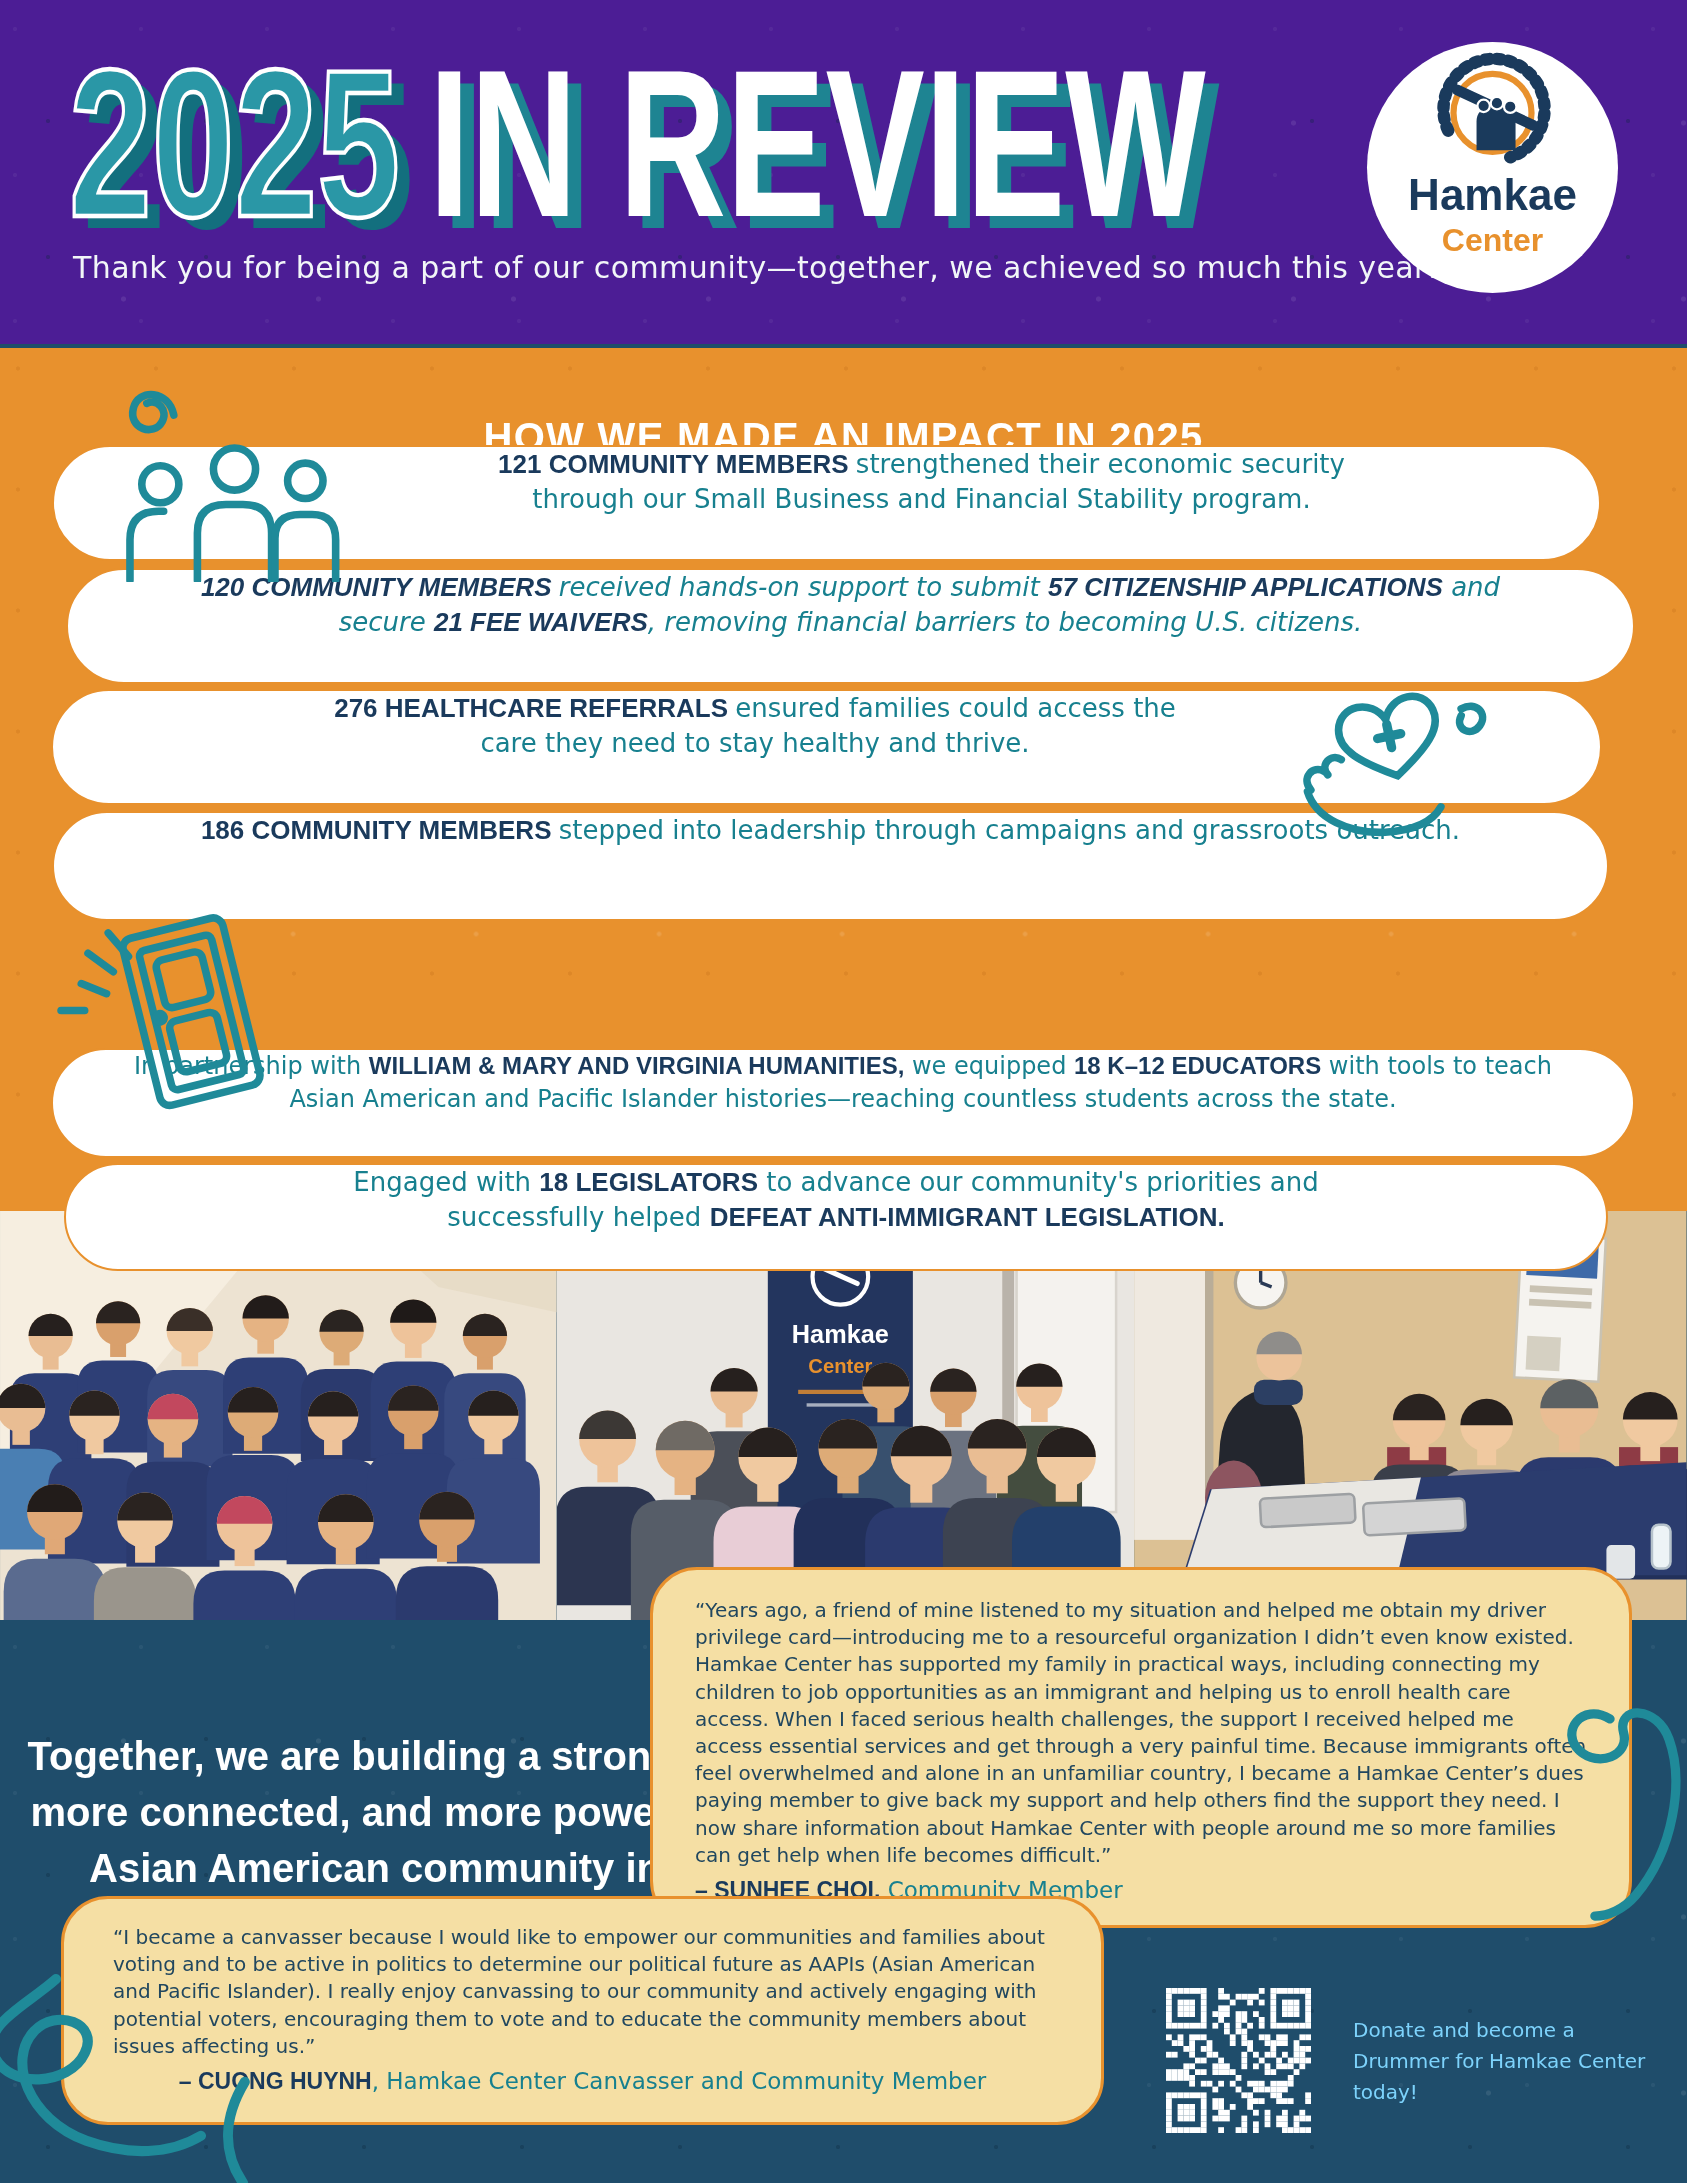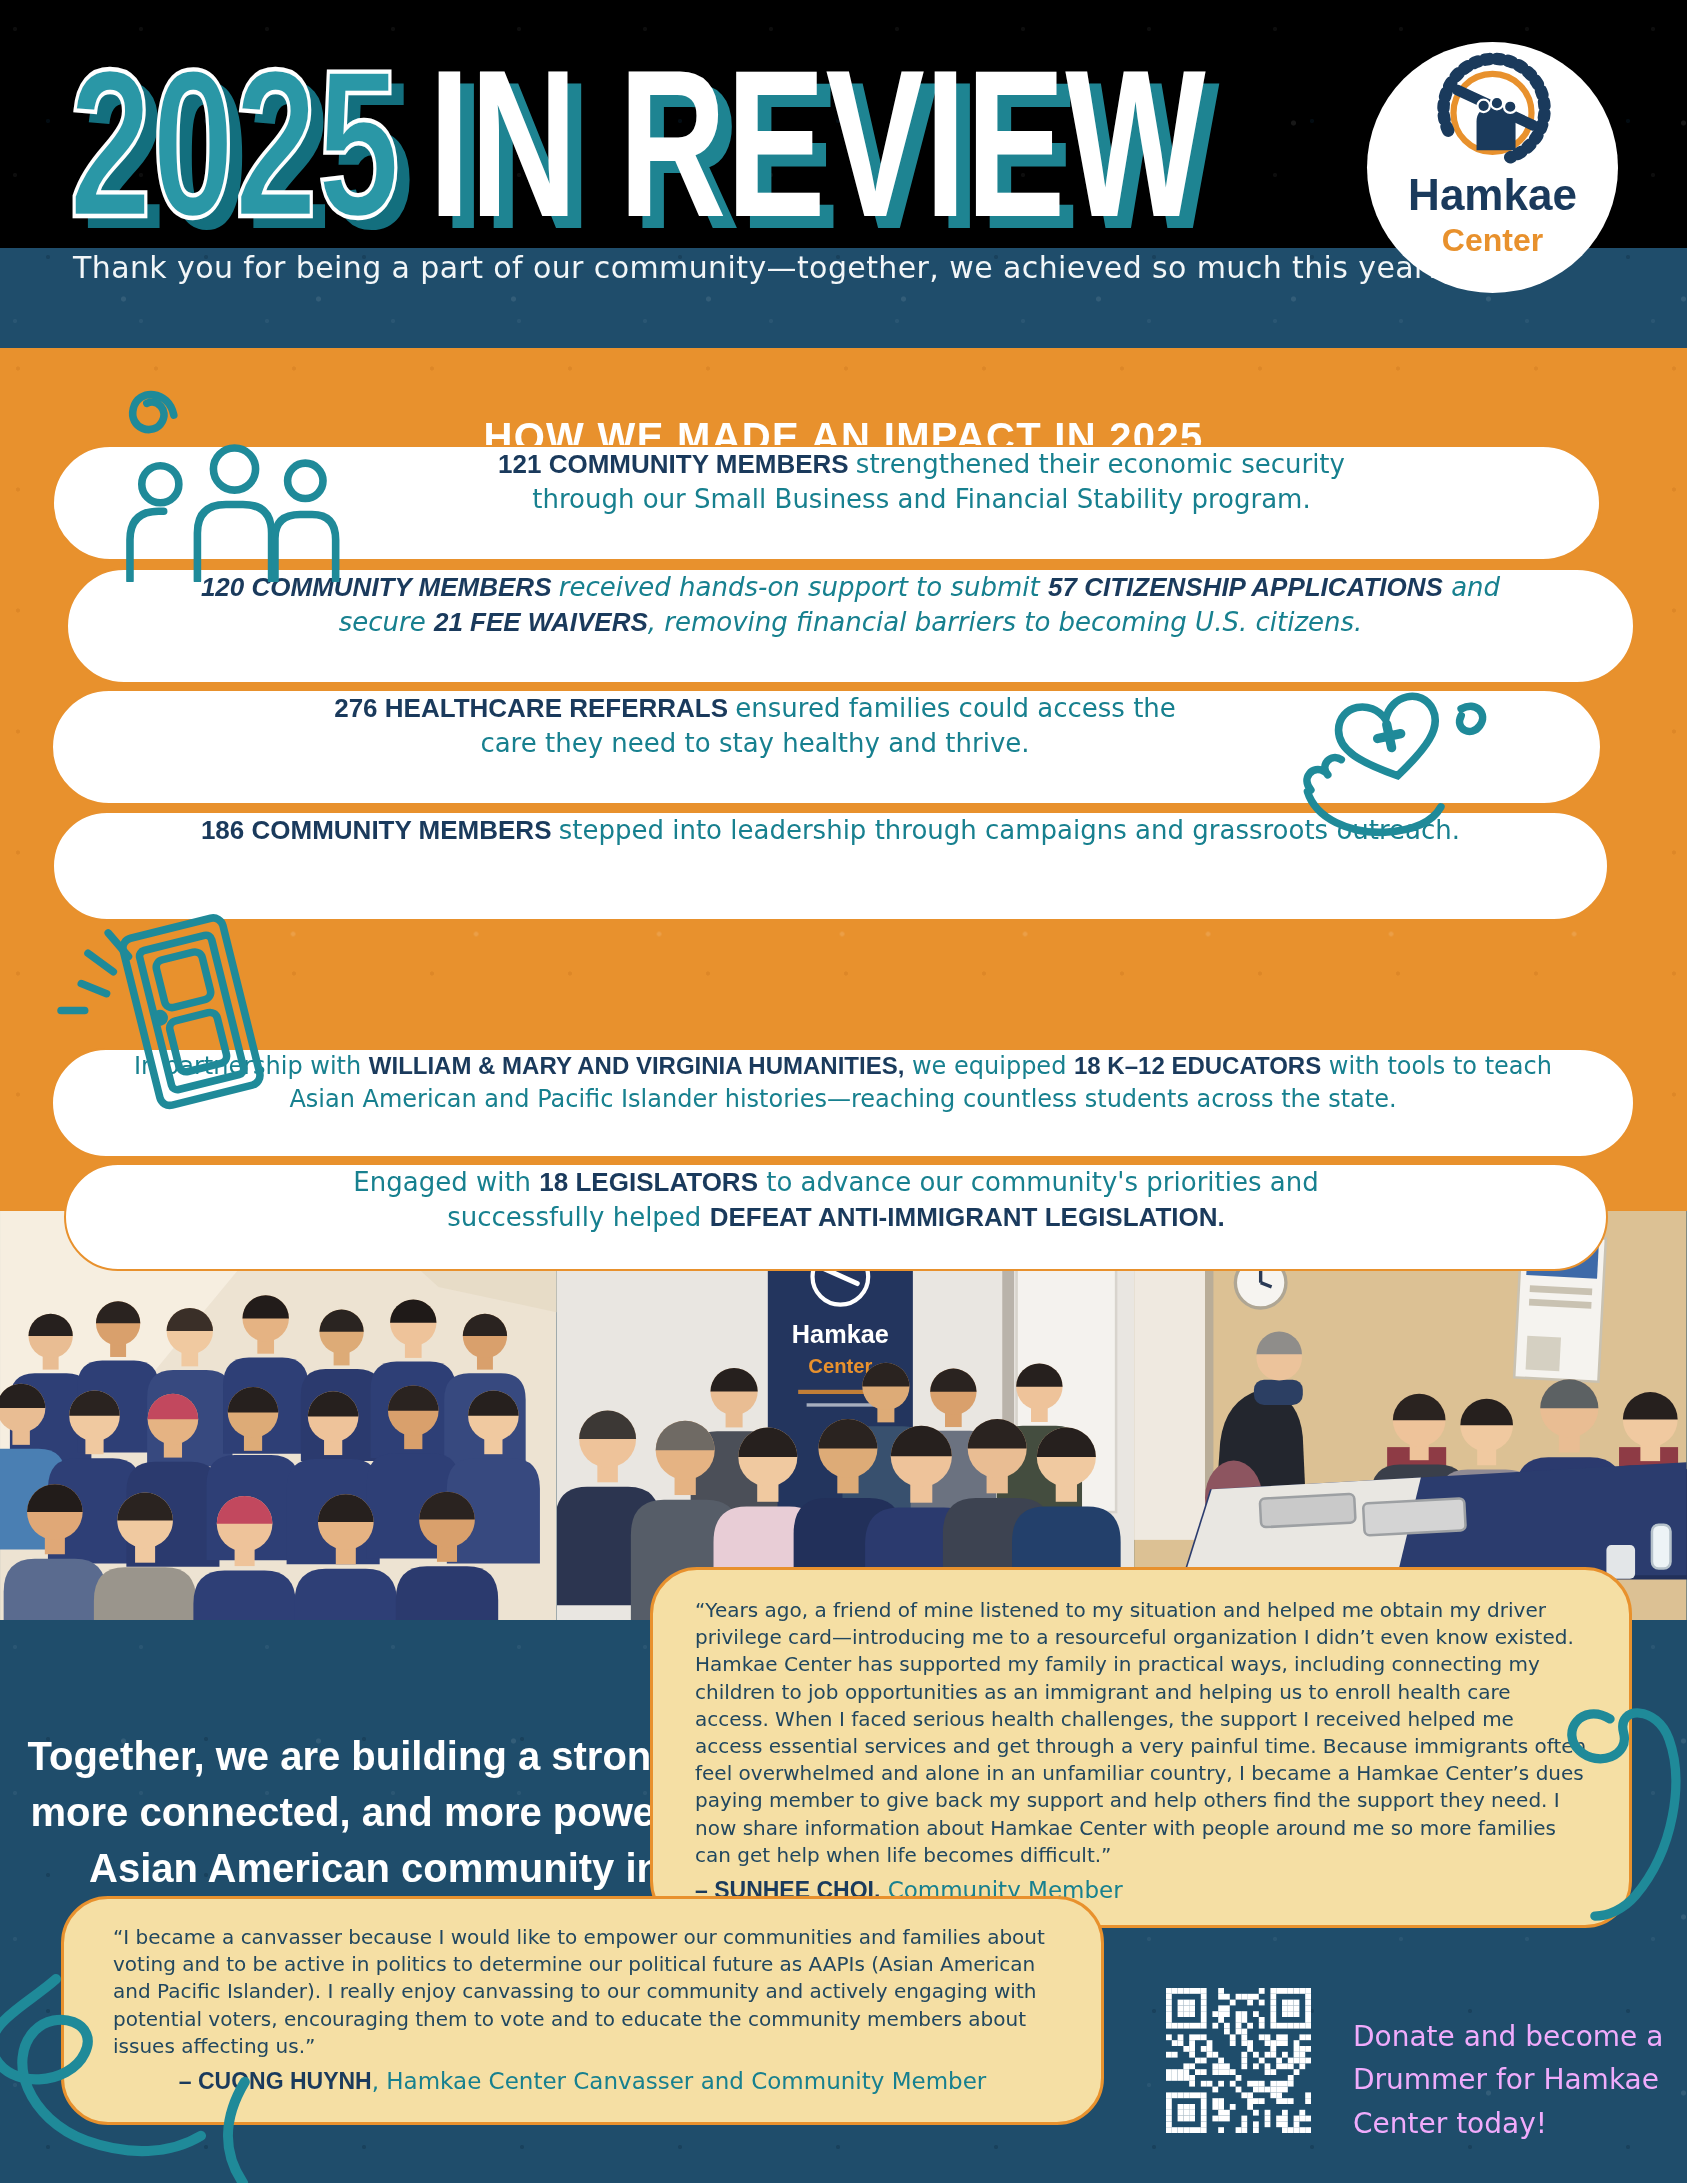--- a/index.html
+++ b/index.html
@@ -12,21 +12,21 @@
      radial-gradient(circle, rgba(10,38,58,.30) 1.7px, transparent 2.5px);
      background-size:195px 176px,126px 146px,158px 136px;
      background-position:26px 35px,78px 102px,127px 53px;}
   .tex-orange{background-image:
      radial-gradient(circle, rgba(255,255,255,.13) 1.9px, transparent 2.7px),
      radial-gradient(circle, rgba(176,94,16,.20) 1.7px, transparent 2.5px);
      background-size:183px 159px,138px 121px;
      background-position:18.6px 29.5px,87px 81px;}
 
   
-  .header{position:absolute;left:0;top:0;width:1687px;height:248px;background:#000000;}
+  .header{position:absolute;left:0;top:0;width:1687px;height:344px;background:#4c1d95;}
   .big-title{position:absolute;left:69px;top:39px;white-space:nowrap;
      font-family:"Liberation Sans",sans-serif;font-weight:700;font-size:201px;line-height:1;
      letter-spacing:0px;transform:scaleX(.74) scaleY(1.04);transform-origin:left top;}
   .title-year{color:#2A97A6;-webkit-text-stroke:4.2px #ffffff;
      text-shadow:18.6px 11.8px 0 #136F7E;margin-right:39px;}
   .title-rest{color:#ffffff;text-shadow:18.6px 11.8px 0 #1E8492;}
   .subtitle{position:absolute;left:73px;top:250px;font-size:30px;color:#F2F6F8;letter-spacing:0.4px;}
   .logo-badge{position:absolute;left:1367px;top:42px;width:251px;height:251px;border-radius:50%;
      background:#ffffff;display:flex;flex-direction:column;align-items:center;}
   .logo-word1{font-family:"Liberation Sans",sans-serif;font-weight:700;font-size:44px;color:#1A3A5C;margin-top:-5px;}
@@ -69,22 +69,22 @@
   .quote-card{position:absolute;background:#F5DFA4;border:3.4px solid #E8912D;border-radius:47px;
      box-sizing:border-box;color:#21475F;z-index:5;overflow:hidden;}
   .quote-sunhee{left:650px;top:1567px;width:982px;height:361px;padding:27px 42px 22px 42px;}
   .quote-cuong{left:61px;top:1896px;width:1043px;height:229px;padding:25px 49px;}
   .quote-text{font-size:20px;line-height:1.36;}
   .quote-cuong .quote-text{font-size:20px;}
   .quote-attr{margin-top:8.4px;font-size:23px;}
   .quote-sunhee .quote-attr{}
   .quote-cuong .quote-attr{text-align:center;}
   .qr-wrap{position:absolute;left:1166px;top:1988px;z-index:2;}
-  .donate-cta{position:absolute;left:1353px;top:2015px;width:314px;font-size:28px;line-height:1.55;
-     color:#f0abfc;z-index:2;}
+  .donate-cta{position:absolute;left:1353px;top:2015px;width:314px;font-size:20px;line-height:1.55;
+     color:#7dd3fc;z-index:2;}
   .squiggle{position:absolute;z-index:6;pointer-events:none;}
 </style>
 </head>
 <body>
 
 <div class="page">
 
   <div class="header">
     <div class="tex-navy" style="left:0;top:0;width:1687px;height:348px;"></div>
     <div class="big-title">

